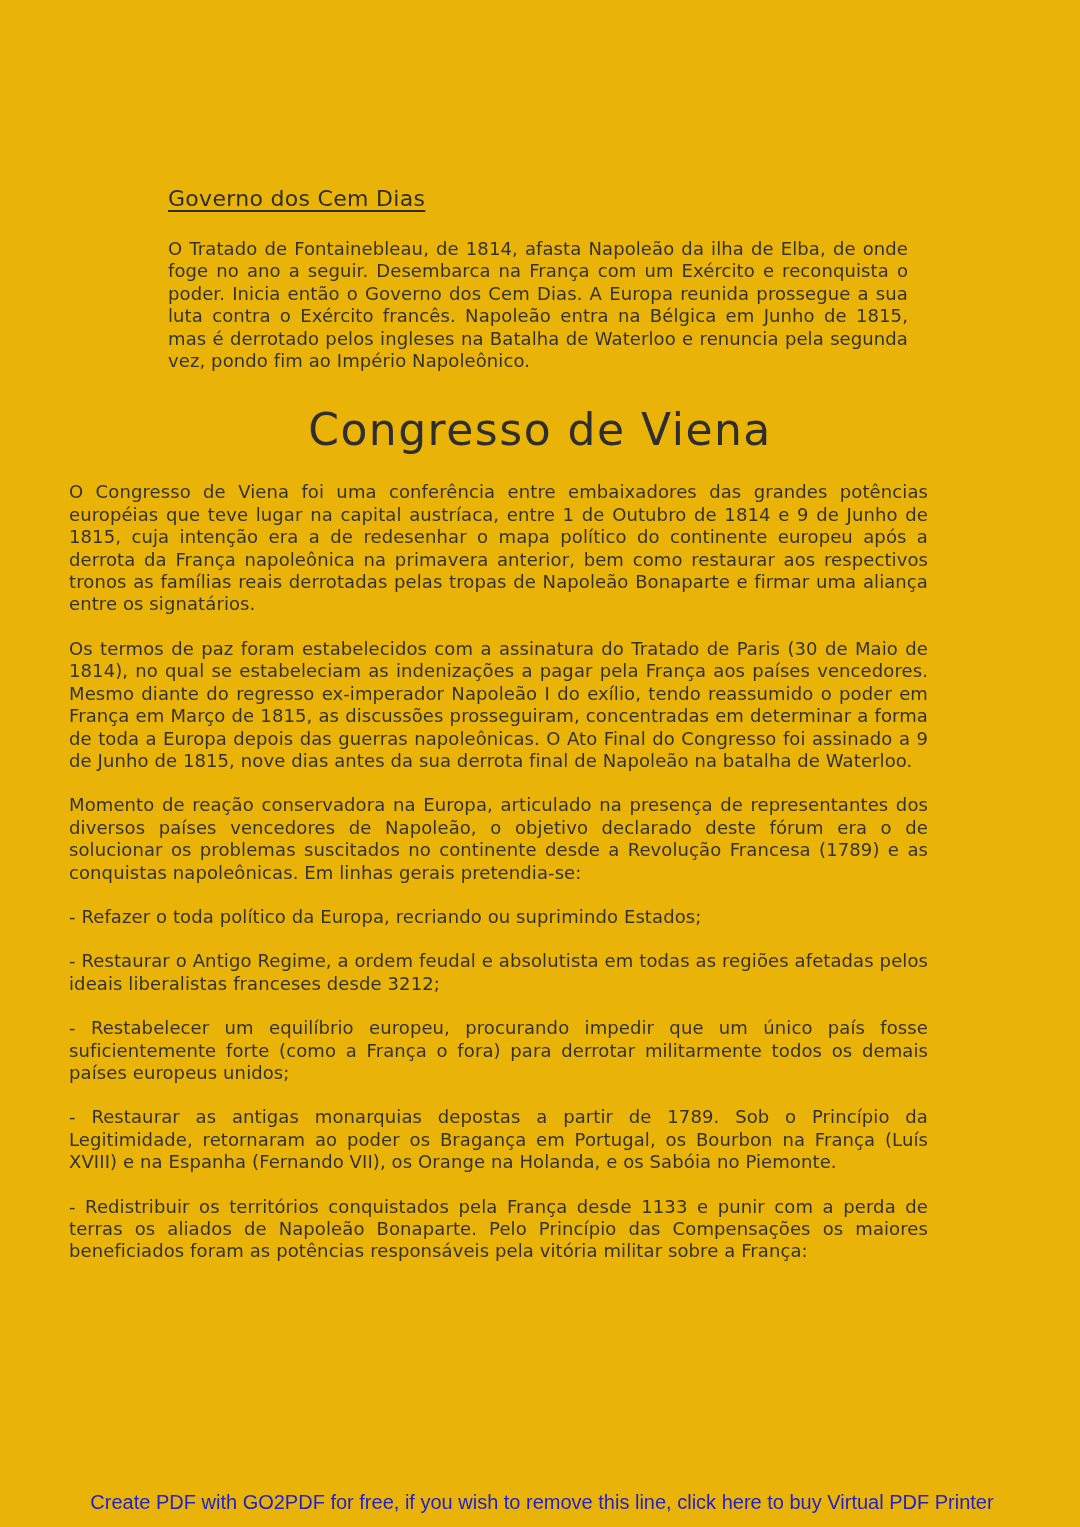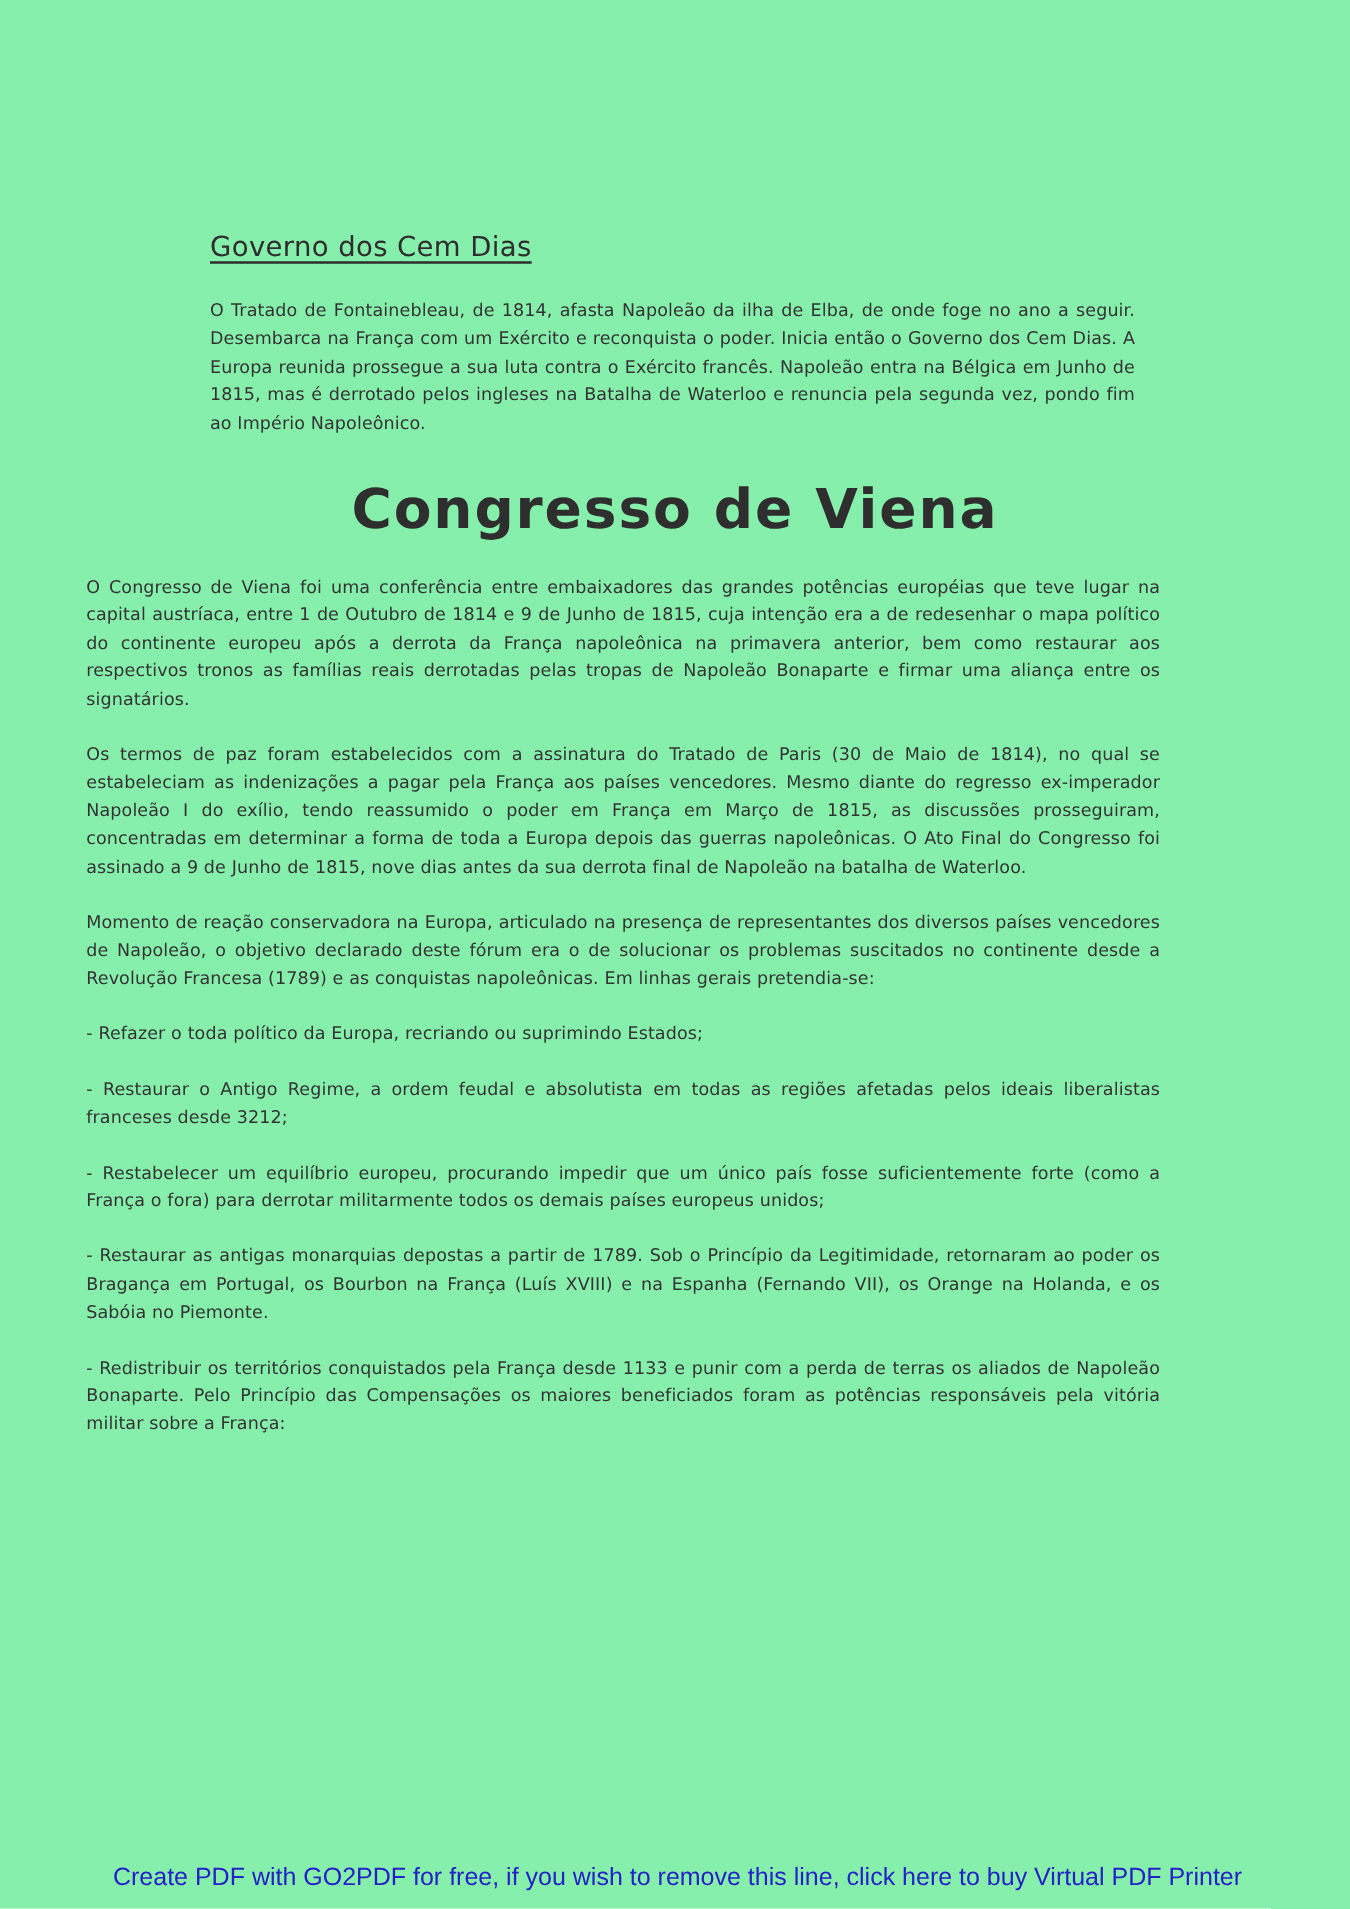--- a/index.html
+++ b/index.html
@@ -7,52 +7,52 @@
   body {
     width: 1080px;
     height: 1527px;
     font-family: "DejaVu Sans", sans-serif;
     color: #333333;
   }
   .page {
     position: relative;
     width: 1080px;
     height: 1527px;
-    background: #86efac;
+    background: #eab308;
     overflow: hidden;
   }
   .content { padding-top: 186px; }
 
   .sec-a { margin-left: 168px; margin-right: 172px; }
   .sec-b { margin-left: 69px; margin-right: 152px; }
 
   h2.sec-heading {
     font-size: 22px;
     font-weight: 400;
     color: #2e2e2e;
     text-decoration: underline;
     text-underline-offset: 4px;
     letter-spacing: 0.3px;
     margin-bottom: 27px;
   }
   h2.sec-heading.gap-above { margin-top: 30px; }
 
   p.body {
-    font-size: 14px;
+    font-size: 18px;
     line-height: 22.4px;
     text-align: justify;
     letter-spacing: 0.1px;
     color: #333333;
     margin-bottom: 22px;
   }
   p.bullet { margin-bottom: 22px; }
 
   h1.doc-title {
     font-size: 44px;
-    font-weight: 700;
+    font-weight: 400;
     text-align: center;
     color: #2e2e2e;
     letter-spacing: 1.5px;
     margin: 32px 0 26px 0;
   }
 
   .footer {
     position: absolute;
     left: 4px;
     right: 0;

